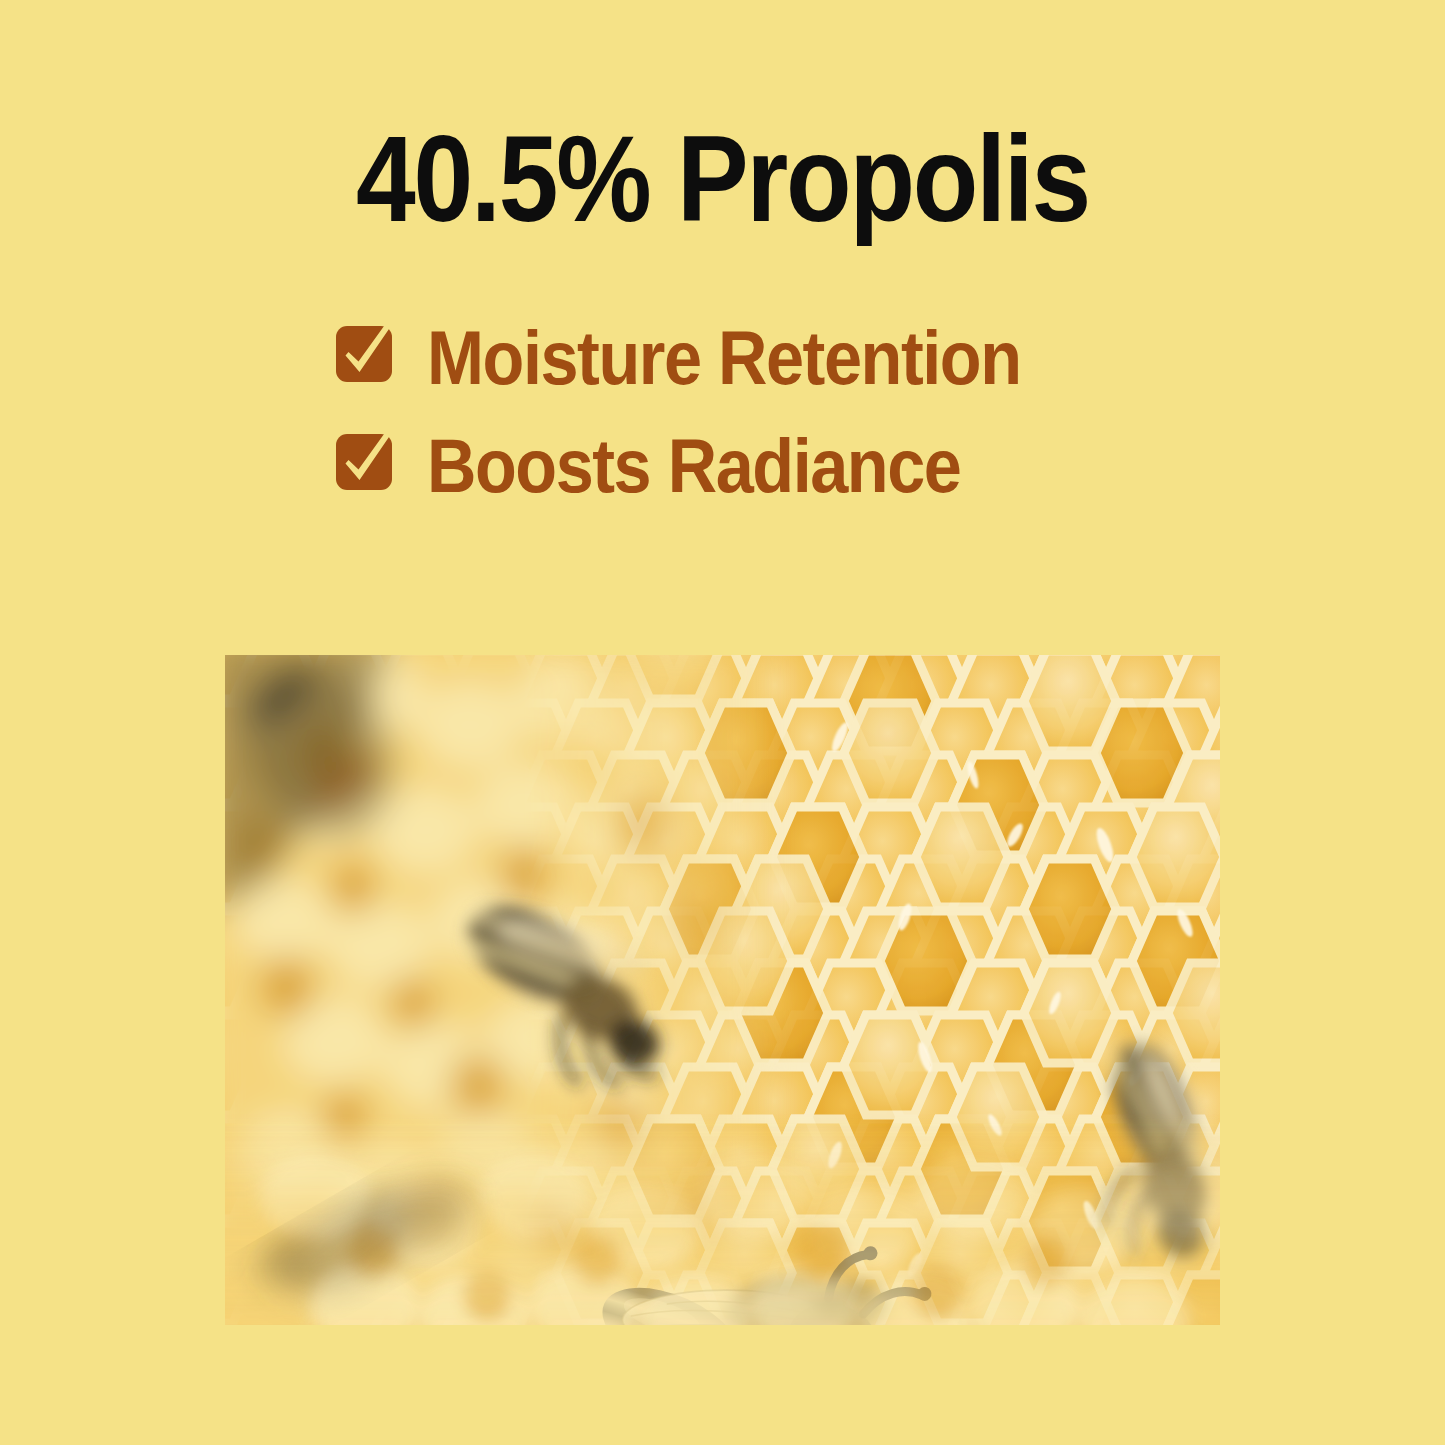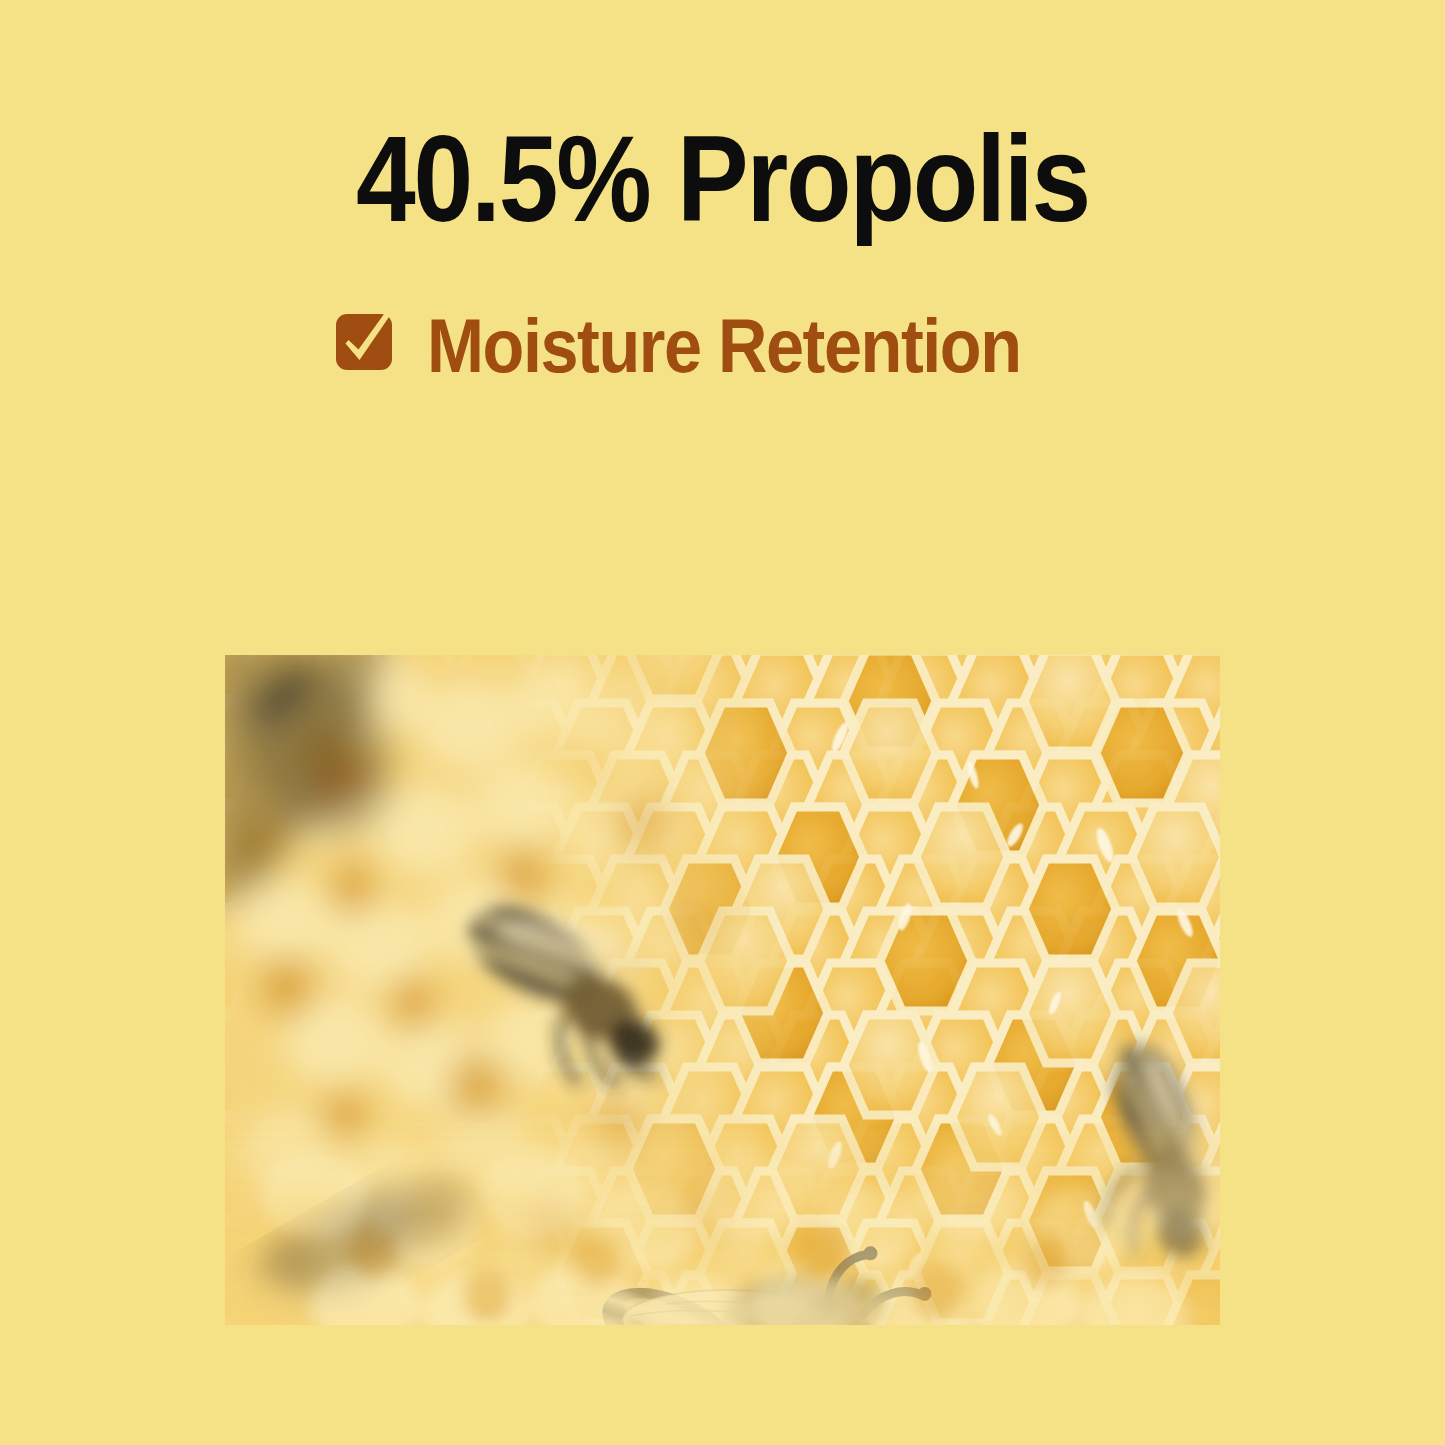--- a/index.html
+++ b/index.html
@@ -44,20 +44,21 @@
     position: absolute;
     left: 336px;
     top: 310px;
     width: 900px;
   }
   .benefit-row {
     position: relative;
     height: 96px;
     display: flex;
     align-items: flex-start;
+    margin-top: 12px;
   }
   .check-wrap {
     position: relative;
     width: 56px;
     height: 60px;
     flex: 0 0 56px;
     margin-top: 4px;
   }
   .check-wrap svg {
     position: absolute;
@@ -109,20 +110,29 @@
       <span class="check-wrap">
         <svg viewBox="0 0 62 62" xmlns="http://www.w3.org/2000/svg">
           <path d="M11 0 H45 A11 11 0 0 1 56 11 V45 A11 11 0 0 1 45 56 H11 A11 11 0 0 1 0 45 V11 A11 11 0 0 1 11 0 Z" fill="#A04D12"></path>
           <path d="M9.5 29.5 L12.5 26 L22.5 35.5 L49.5 -2 L54 1.5 L23.5 46 Z" fill="#F5E287"></path>
         </svg>
       </span>
       <span class="benefit-label" style="color: rgb(160, 77, 18);">Moisture Retention</span>
     </div>
 
 
+    <div class="benefit-row">
+      <span class="check-wrap">
+        <svg viewBox="0 0 62 62" xmlns="http://www.w3.org/2000/svg">
+          <path d="M11 0 H45 A11 11 0 0 1 56 11 V45 A11 11 0 0 1 45 56 H11 A11 11 0 0 1 0 45 V11 A11 11 0 0 1 11 0 Z" fill="#A04D12"></path>
+          <path d="M9.5 29.5 L12.5 26 L22.5 35.5 L49.5 -2 L54 1.5 L23.5 46 Z" fill="#F5E287"></path>
+        </svg>
+      </span>
+      <span class="benefit-label" style="color: rgb(160, 77, 18);">Boosts Radiance</span>
+    </div>
 
   </div>
 
   <div id="photo">
     <svg viewBox="0 0 995 670" xmlns="http://www.w3.org/2000/svg">
       <defs>
 
         <radialGradient id="cellA" cx="42%" cy="34%" r="78%">
           <stop offset="0%" stop-color="#F9DC92"></stop>
           <stop offset="58%" stop-color="#F3C457"></stop>

